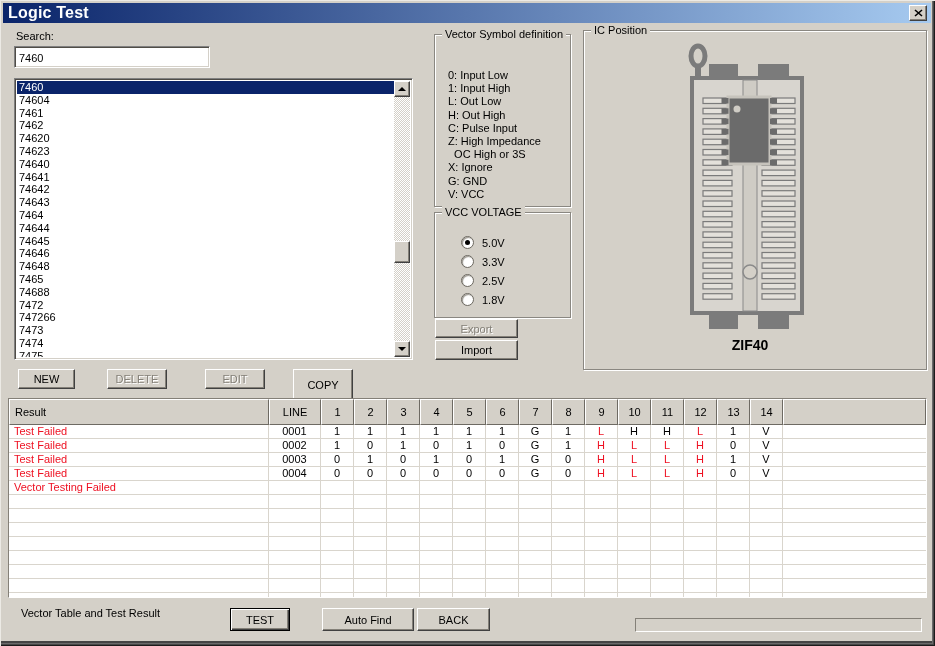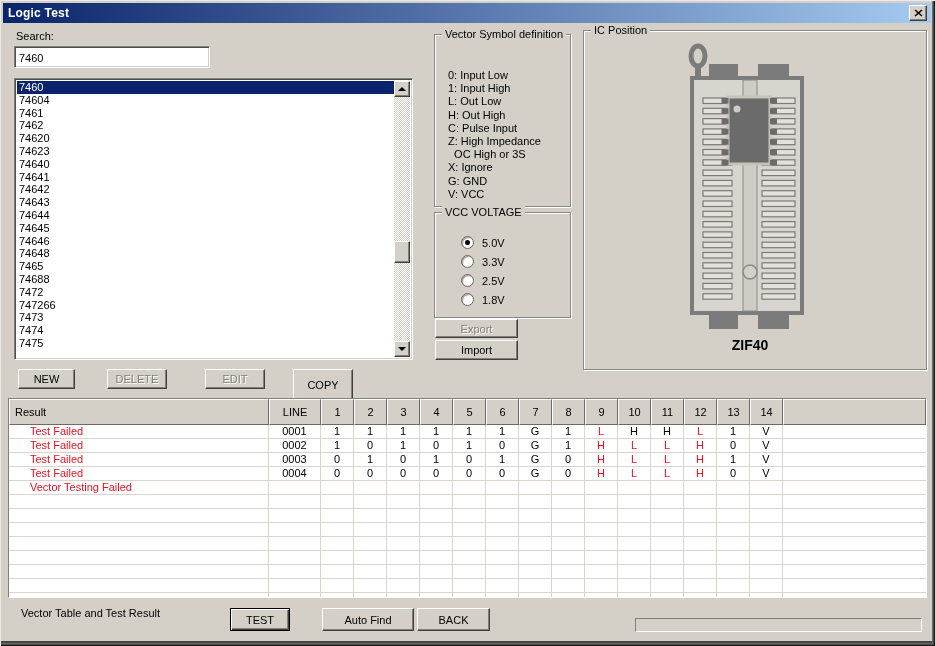--- a/index.html
+++ b/index.html
@@ -11,21 +11,21 @@
   }
   .frame{position:absolute;inset:0;background:#d4d0c8;
     box-shadow:inset 1px 1px 0 #eceae5,
                inset -1px -1px 0 #1c1c1c,
                inset -2px -2px 0 #484848,
                inset -3px -3px 0 #6a6a6a,
                inset 0 -5px 0 #454545;}
   .titlebar{position:absolute;left:3px;top:3px;width:928px;height:20px;
     background:linear-gradient(90deg,var(--tg1),var(--tg2));
     display:flex;align-items:center;padding-left:5px;box-sizing:border-box}
-  .title{color:#fff;font-weight:bold;font-size:12px;letter-spacing:.2px}
+  .title{color:#fff;font-weight:bold;font-size:16px;letter-spacing:.2px}
   .close-btn{position:absolute;right:4px;top:2px;width:18px;height:16px;
     background:#d4d0c8;border:1px solid;border-color:#fff #404040 #404040 #fff;
     box-shadow:inset -1px -1px 0 #848078;display:flex;align-items:center;justify-content:center;padding:0}
 
   .label{position:absolute}
   .sunken{border:1px solid;border-color:#808080 #fff #fff #808080;
     box-shadow:inset 1px 1px 0 #504d47,inset -1px -1px 0 #d4d0c8;background:#fff}
   .search-input{position:absolute;left:14px;top:46px;width:196px;height:22px;box-sizing:border-box;
     padding:2px 0 0 4px;font:inherit;outline:none}
 
@@ -78,21 +78,21 @@
   .socket-label{position:absolute;left:121px;top:306px;width:90px;text-align:center;font-weight:bold;font-size:14px}
 
   .grid{position:absolute;left:8px;top:398px;width:919px;height:200px;background:#fff;box-sizing:border-box;
     border:1px solid;border-color:#848078 #fff #fff #848078;overflow:hidden}
   .grid-header,.grid-row{display:grid;grid-template-columns:260px 52px repeat(14,33px) minmax(0,1fr)}
   .hc{height:26px;background:#d4d0c8;box-sizing:border-box;border:1px solid;
     border-color:#fff #6e6a63 #6e6a63 #fff;display:flex;align-items:center;justify-content:center}
   .hc.h-result{justify-content:flex-start;padding-left:5px}
   .dc{height:14px;box-sizing:border-box;border-right:1px solid #d9d5cd;border-bottom:1px solid #d9d5cd;
     display:flex;align-items:center;justify-content:center;line-height:13px}
-  .dc.result{justify-content:flex-start;padding-left:21px;color:var(--red);white-space:nowrap}
+  .dc.result{justify-content:flex-start;padding-left:5px;color:var(--red);white-space:nowrap}
   .dc.red{color:var(--red)}
   .dc.filler{border-right:none}
 
   .footer-caption{left:21px;top:607px}
   .progress{position:absolute;left:635px;top:618px;width:287px;height:14px;box-sizing:border-box;
     border:1px solid;border-color:#848078 #fff #fff #848078;background:#d4d0c8}
 </style>
 </head>
 <body style="--navy: #0a246a; --red: #ee1122; --tg1: #0a246a; --tg2: #a6caf0;">
 
@@ -115,20 +115,21 @@
         <div class="list-item selected">7460</div>
         <div class="list-item">74604</div>
         <div class="list-item">7461</div>
         <div class="list-item">7462</div>
         <div class="list-item">74620</div>
         <div class="list-item">74623</div>
         <div class="list-item">74640</div>
         <div class="list-item">74641</div>
         <div class="list-item">74642</div>
         <div class="list-item">74643</div>
+        <div class="list-item">7464</div>
         <div class="list-item">74644</div>
         <div class="list-item">74645</div>
         <div class="list-item">74646</div>
         <div class="list-item">74648</div>
         <div class="list-item">7465</div>
         <div class="list-item">74688</div>
         <div class="list-item">7472</div>
         <div class="list-item">747266</div>
         <div class="list-item">7473</div>
         <div class="list-item">7474</div>

